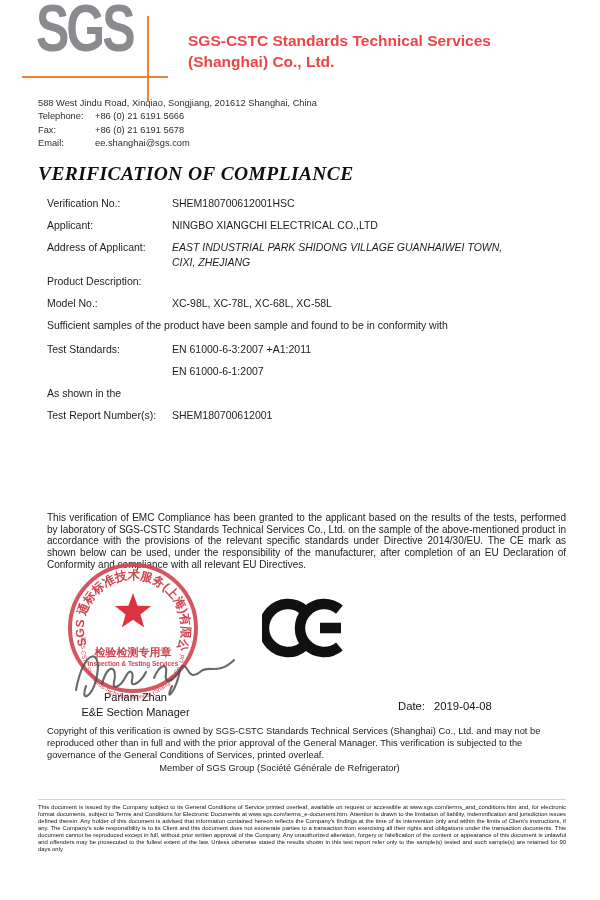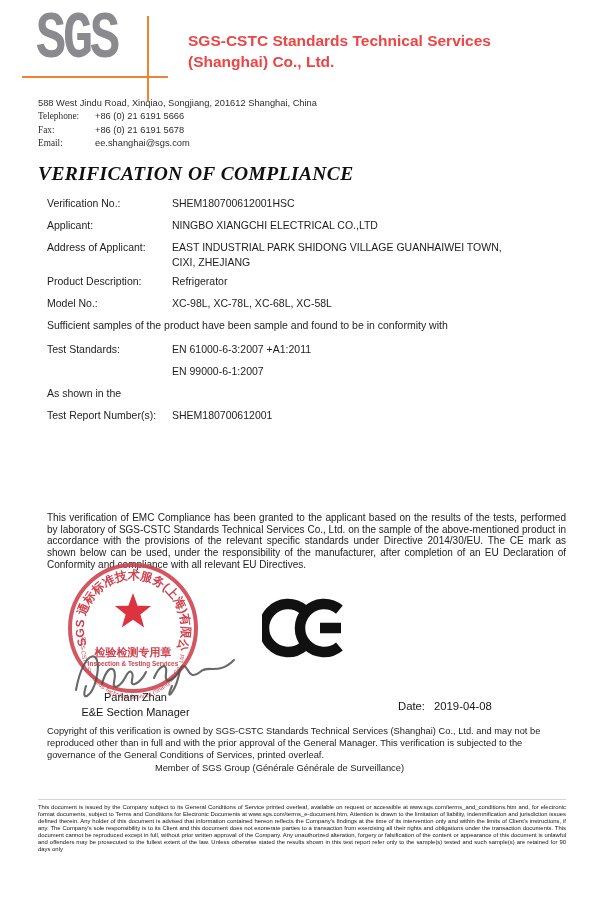--- a/index.html
+++ b/index.html
@@ -2,42 +2,42 @@
 <html><head>
 <meta charset="utf-8">
 <style>
   * { margin:0; padding:0; box-sizing:border-box; }
   html,body { background:#ffffff; }
   .doc {
     position:relative; width:600px; height:900px; background:#ffffff;
     font-family:"Liberation Sans", sans-serif; color:#1d1d1d; overflow:hidden;
   }
   
-  .logo-wrap { position:absolute; left:36px; top:21px; height:52px; display:flex; align-items:flex-end;font-family:Liberation Mono, monospace; }
+  .logo-wrap { position:absolute; left:36px; top:10px; height:52px; display:flex; align-items:flex-end; }
   .logo-text {
     font-size:50px; font-weight:bold; color:#8a8a8f; letter-spacing:-3px; line-height:50px;
     transform:scaleY(1.32); transform-origin:bottom left;
   }
   .logo-hline { position:absolute; left:22px; top:76px; width:146px; height:2px; background:#f08232; }
   .logo-vline { position:absolute; left:147px; top:16px; width:2px; height:85px; background:#f08232; }
   .company-name { position:absolute; left:188px; top:30px; font-size:15.5px; font-weight:bold; line-height:21px; color:#ef4444; }
   .addr-block { position:absolute; left:38px; top:97px; font-size:9.3px; line-height:13.4px; color:#2e2e2e; }
-  .contact-row .clabel { display:inline-block; width:57px;font-family:Liberation Serif, serif; }
+  .contact-row .clabel { display:inline-block; width:57px; }
   
   .cert-title {
     position:absolute; left:38px; top:163px; width:470px; 
     font-family:"Liberation Serif", serif; font-style:italic; font-weight:bold;
     font-size:19.5px; letter-spacing:0.4px; color:#101010;
   }
   
   .fields { position:absolute; left:47px; top:197px; width:520px; font-size:10.5px; line-height:13px; }
   .frow { display:flex; margin-bottom:9px; }
   .flabel { flex:0 0 125px; }
   .fvalue { flex:1; }
-  .frow.addr .fvalue div { margin-bottom:2px; }
+  .frow.addr .fvalue div { margin-bottom:2px;font-style:italic; }
   .frow.addr { margin-bottom:4px; }
   .note-line { margin:6px 0 11px 0; }
   
   .main-para { position:absolute; left:47px; top:512px; width:519px; font-size:10px; line-height:11.7px; text-align:justify; color:#222; }
   
   .stamp-svg { position:absolute; left:60px; top:560px; }
   .sig-svg { position:absolute; left:66px; top:628px; }
   .sig-block { position:absolute; left:58px; top:690px; width:155px; text-align:center; font-size:11px; line-height:15px; color:#161616; }
   .ce-svg { position:absolute; left:262px; top:597px; }
   .date-row { position:absolute; left:382px; top:700px; font-size:11.3px; color:#161616; }
@@ -94,34 +94,33 @@
     </div>
     <div class="frow addr">
       <div class="flabel">Address of Applicant:</div>
       <div class="fvalue">
         <div>EAST INDUSTRIAL PARK SHIDONG VILLAGE GUANHAIWEI TOWN,</div>
         <div>CIXI, ZHEJIANG</div>
       </div>
     </div>
     <div class="frow">
       <div class="flabel">Product Description:</div>
-      <div class="fvalue">Refrigerator</div>
     </div>
     <div class="frow">
       <div class="flabel">Model No.:</div>
       <div class="fvalue">XC-98L, XC-78L, XC-68L, XC-58L</div>
     </div>
     <div class="note-line">Sufficient samples of the product have been sample and found to be in conformity with</div>
     <div class="frow">
       <div class="flabel">Test Standards:</div>
       <div class="fvalue">EN 61000-6-3:2007 +A1:2011</div>
     </div>
     <div class="frow">
       <div class="flabel"></div>
-      <div class="fvalue">EN 99000-6-1:2007</div>
+      <div class="fvalue">EN 61000-6-1:2007</div>
     </div>
     <div class="frow">
       <div>As shown in the</div>
     </div>
     <div class="frow">
       <div class="flabel">Test Report Number(s):</div>
       <div class="fvalue">SHEM180700612001</div>
     </div>
   </div>
 
@@ -165,18 +164,18 @@
   </svg>
 
   <div class="date-row">
     <span class="dlabel">Date:</span><span>2019-04-08</span>
   </div>
 
   <div class="copyright">
     <div>Copyright of this verification is owned by SGS-CSTC Standards Technical Services (Shanghai) Co., Ltd. and may not be</div>
     <div>reproduced other than in full and with the prior approval of the General Manager. This verification is subjected to the</div>
     <div>governance of the General Conditions of Services, printed overleaf.</div>
-    <div class="member-line">Member of SGS Group (Générale Générale de Surveillance)</div>
+    <div class="member-line">Member of SGS Group (Société Générale de Refrigerator)</div>
   </div>
 
   <div class="footer">This document is issued by the Company subject to its General Conditions of Service printed overleaf, available on request or accessible at www.sgs.com/terms_and_conditions.htm and, for electronic format documents, subject to Terms and Conditions for Electronic Documents at www.sgs.com/terms_e-document.htm. Attention is drawn to the limitation of liability, indemnification and jurisdiction issues defined therein. Any holder of this document is advised that information contained hereon reflects the Company's findings at the time of its intervention only and within the limits of Client's instructions, if any. The Company's sole responsibility is to its Client and this document does not exonerate parties to a transaction from exercising all their rights and obligations under the transaction documents. This document cannot be reproduced except in full, without prior written approval of the Company. Any unauthorized alteration, forgery or falsification of the content or appearance of this document is unlawful and offenders may be prosecuted to the fullest extent of the law. Unless otherwise stated the results shown in this test report refer only to the sample(s) tested and such sample(s) are retained for 90 days only</div>
 
 </div>
 
 </body></html>

